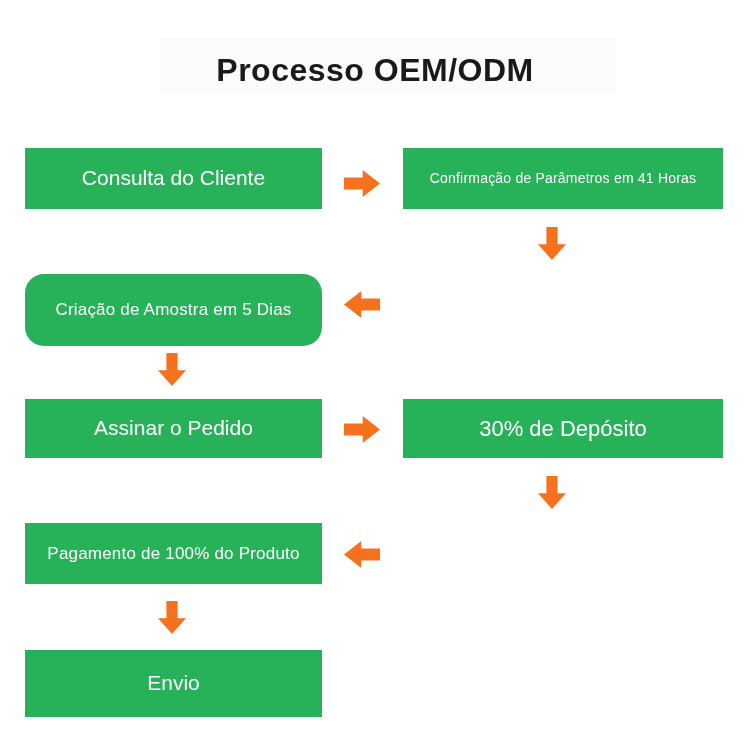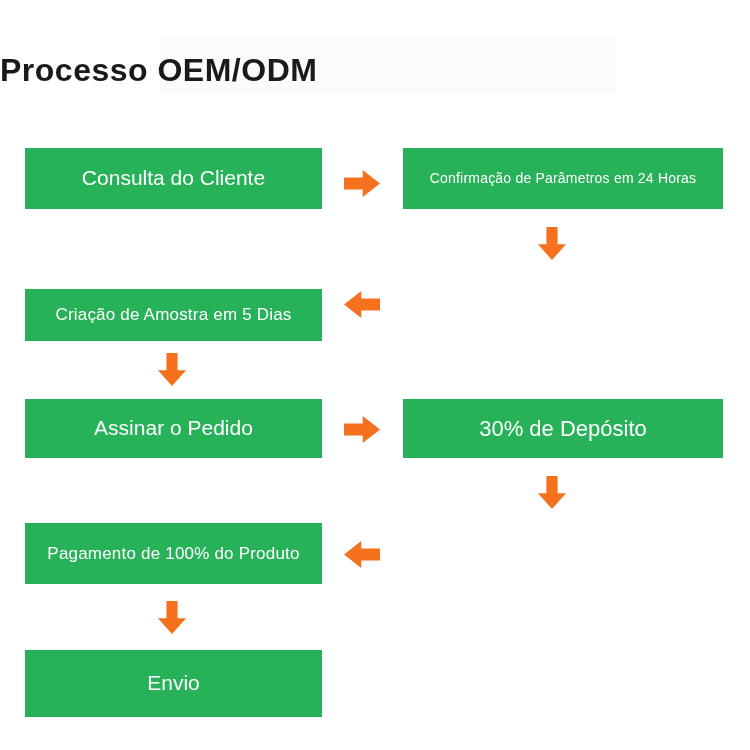--- a/index.html
+++ b/index.html
@@ -14,33 +14,33 @@
   body { font-family: "Liberation Sans", "DejaVu Sans", sans-serif; }
 
   .stage { position: relative; width: 750px; height: 750px; background: #ffffff; }
 
   .title-band {
     position: absolute; left: 160px; top: 38px; width: 456px; height: 56px;
     background: var(--band);
   }
   .title {
     position: absolute; left: 0; top: 52px; width: 750px;
-    font-size: 32px; font-weight: 700;
+    text-align: center; font-size: 32px; font-weight: 700;
     color: var(--title-color); letter-spacing: 0.5px;
   }
 
   .box {
     position: absolute; display: flex; align-items: center; justify-content: center;
     background: var(--green); color: var(--box-text); font-weight: 400;
     text-align: center; line-height: 1.15; padding: 0 8px;
   }
   .left-col  { left: 25px;  width: 297px; }
   .right-col { left: 403px; width: 320px; }
   .row1 { top: 148px; height: 61px; }
-  .row2 { top: 289px; height: 52px; }
+  .row2 { top: 274px; height: 72px; border-radius: 19px; }
   .row3 { top: 399px; height: 59px; }
   .row4 { top: 523px; height: 61px; }
   .row5 { top: 650px; height: 67px; }
 
   .fs14 { font-size: 14px; letter-spacing: 0.2px; }
   .fs17 { font-size: 17px; letter-spacing: 0.2px; }
   .fs18 { font-size: 18px; }
   .fs21 { font-size: 21px; }
   .fs22 { font-size: 22px; }
   .fs24 { font-size: 24px; }
@@ -64,21 +64,21 @@
 </head>
 <body>
 
 <div class="stage">
 
   <div class="title-band"></div>
   <div class="title">Processo OEM/ODM</div>
 
   <div class="box left-col row1 fs21">Consulta do Cliente</div>
   <div class="arrow arrow-h arrow-right" id="a1"></div>
-  <div class="box right-col row1 fs14">Confirmação de Parâmetros em 24 Horas</div>
+  <div class="box right-col row1 fs14">Confirmação de Parâmetros em 41 Horas</div>
   <div class="arrow arrow-down" id="v1"></div>
 
   <div class="box left-col row2 fs17">Criação de Amostra em 5 Dias</div>
   <div class="arrow arrow-h arrow-left" id="a2"></div>
   <div class="arrow arrow-down" id="v2"></div>
 
   <div class="box left-col row3 fs21">Assinar o Pedido</div>
   <div class="arrow arrow-h arrow-right" id="a3"></div>
   <div class="box right-col row3 fs22">30% de Depósito</div>
   <div class="arrow arrow-down" id="v3"></div>

